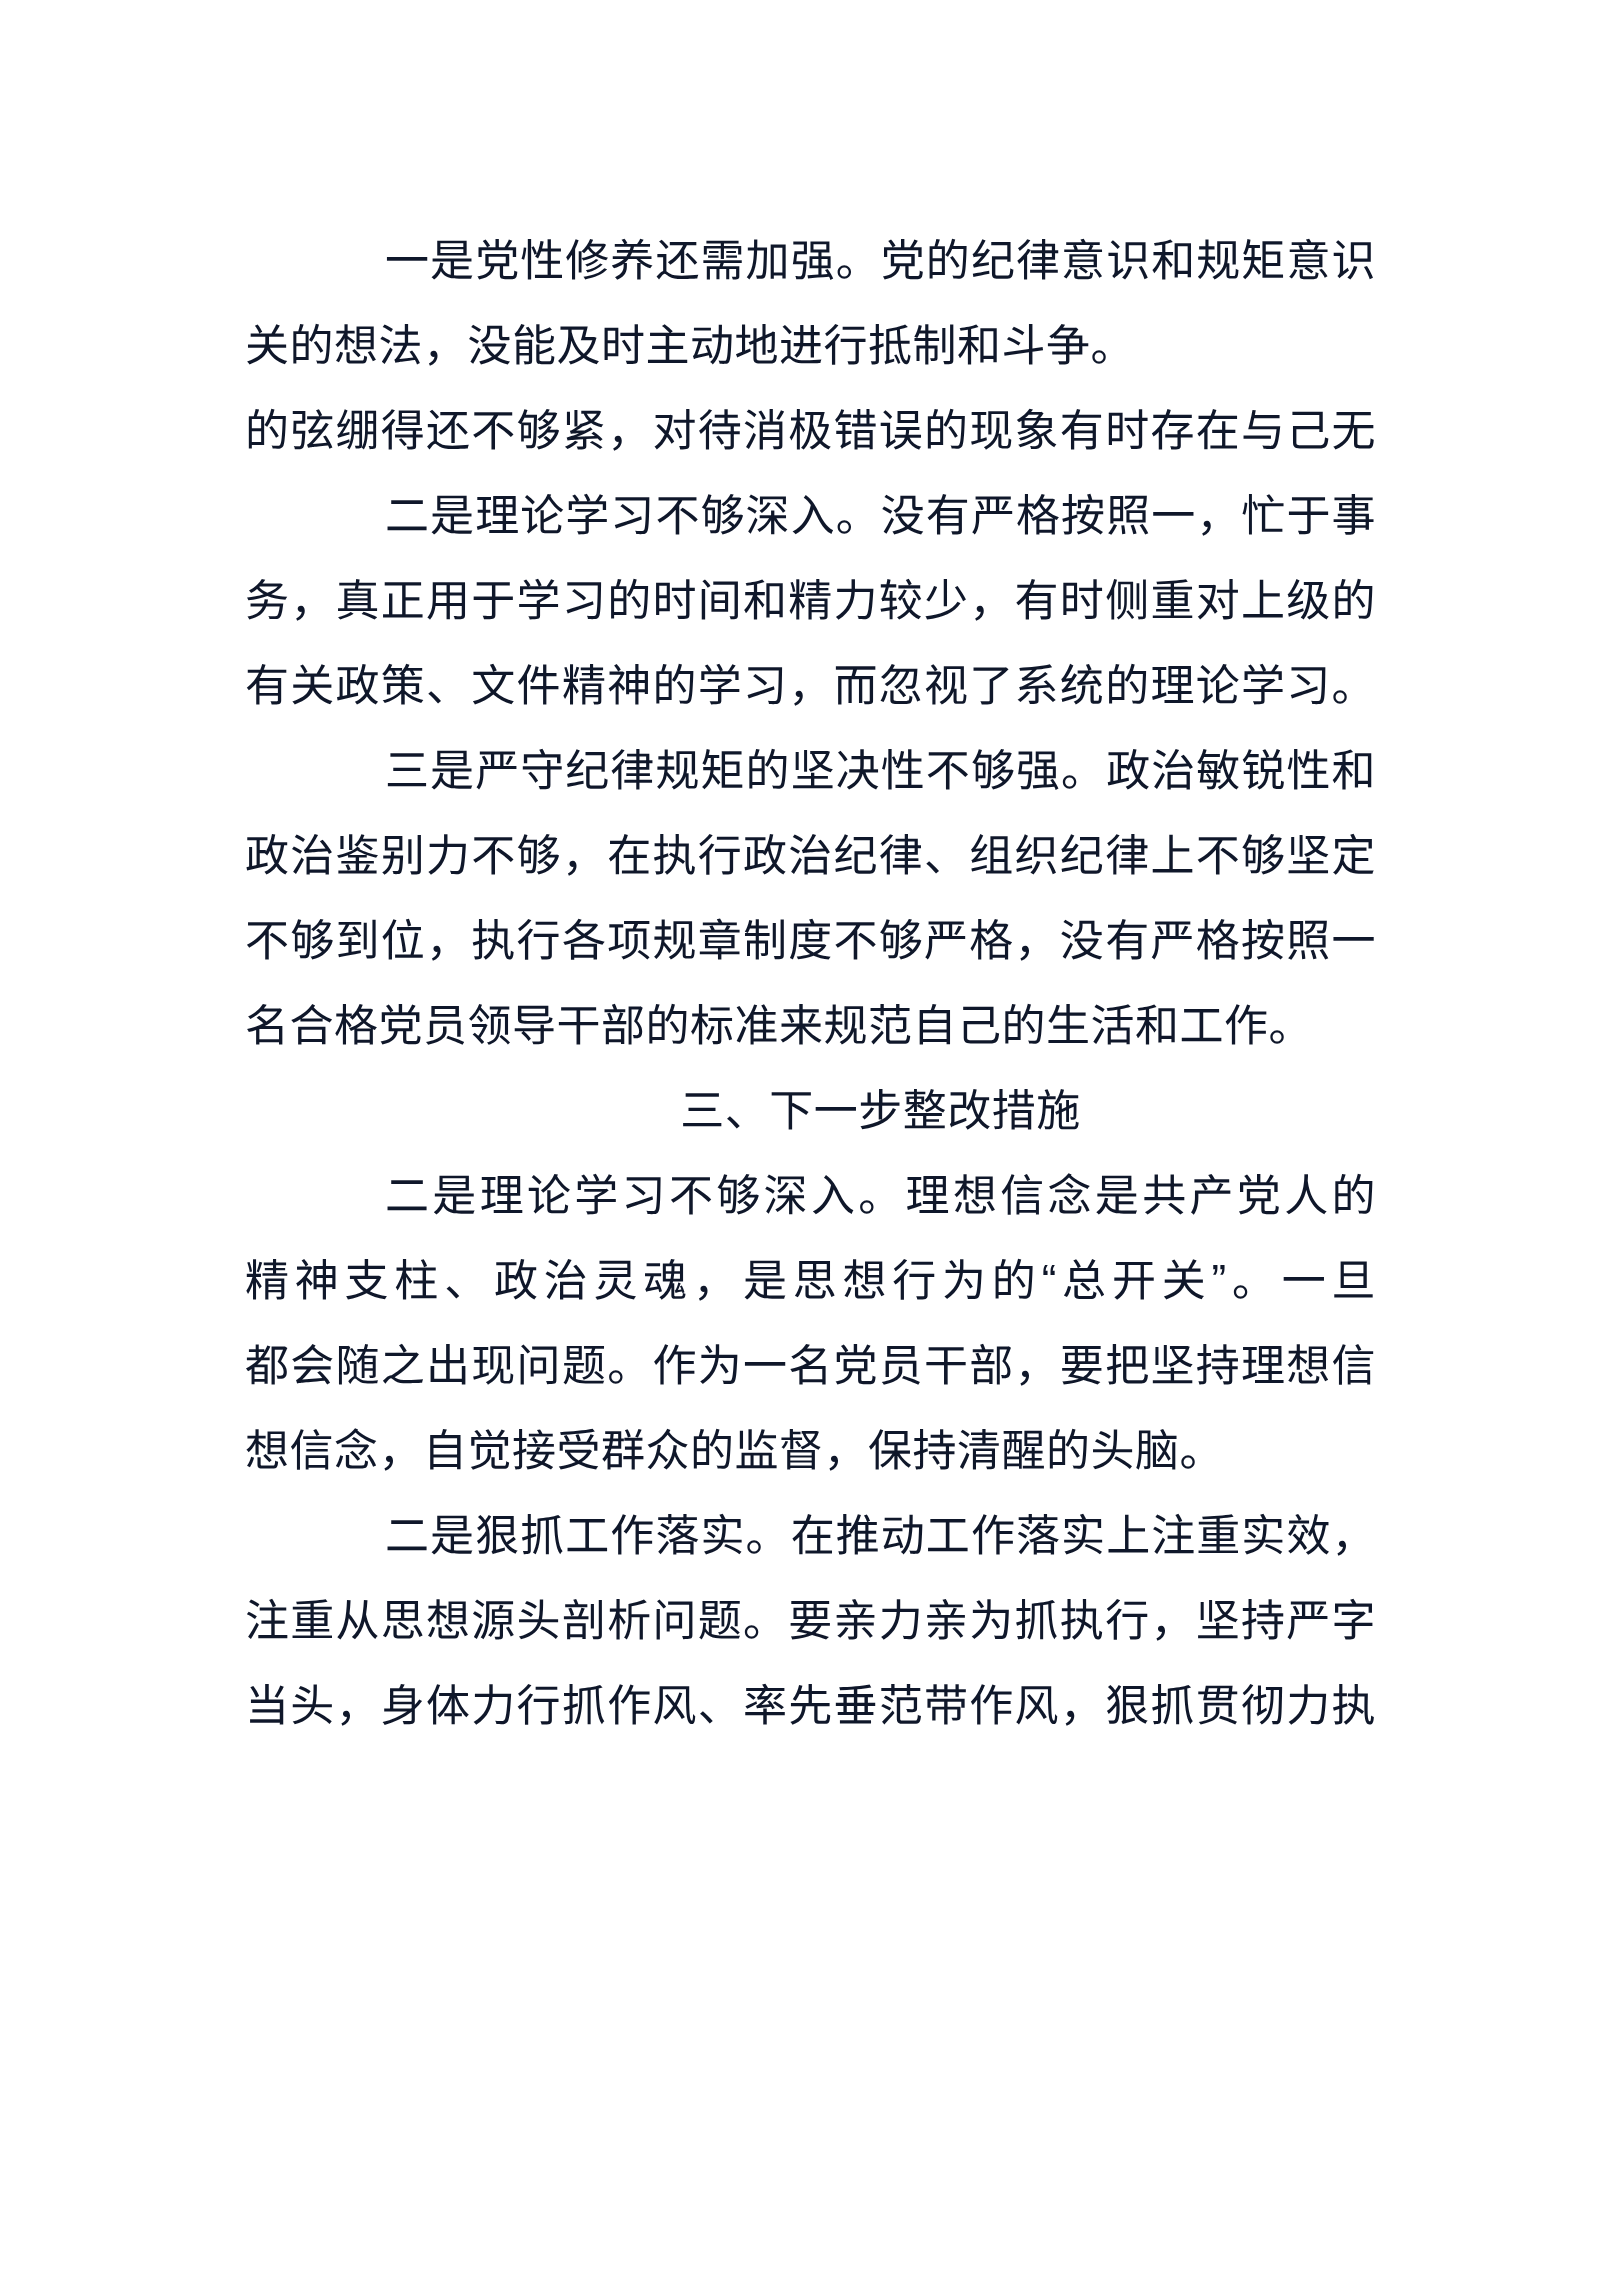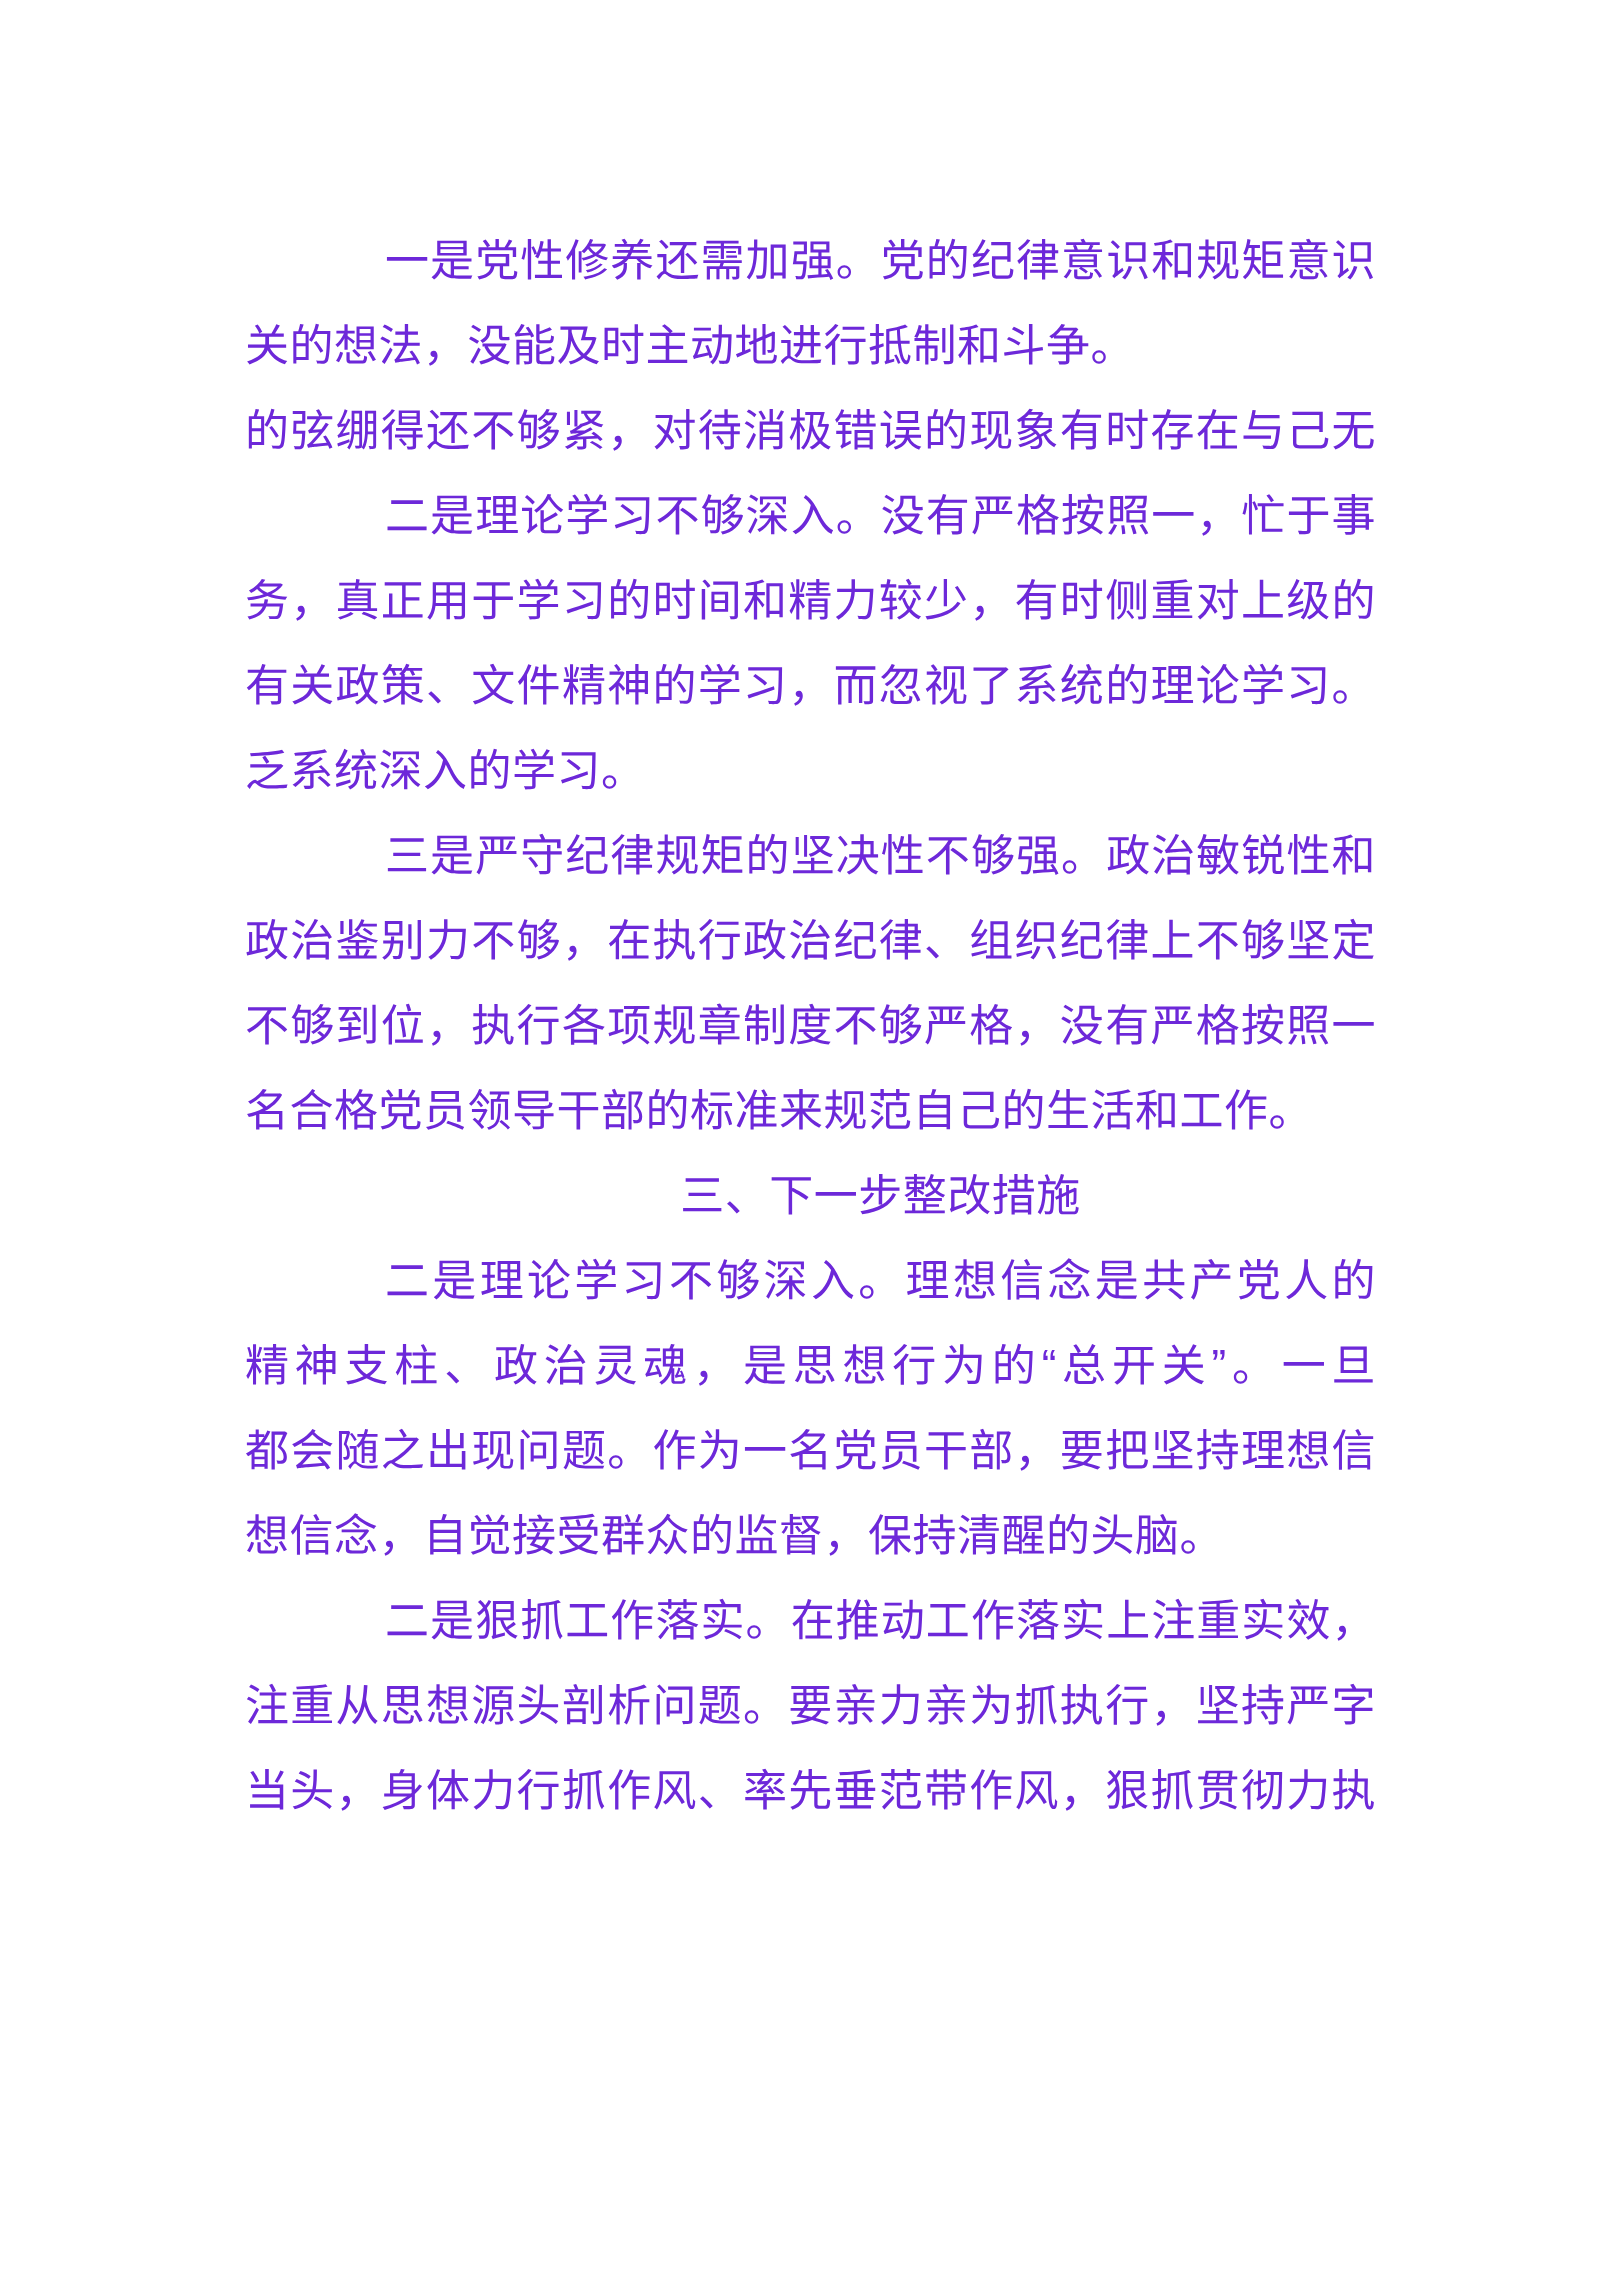--- a/index.html
+++ b/index.html
@@ -49,31 +49,30 @@
   
   .line.first {
     padding-left: 140px;
     text-align: center;
   }
 </style>
 </head>
 <body>
 
 <div class="page">
-  <div class="content" id="document-body" style="color: #6d28d9;">
+  <div class="content" id="document-body" style="color: #0f172a;">
       <div class="para">
         <div class="line first fill">一是党性修养还需加强。党的纪律意识和规矩意识</div>
         <div class="line">关的想法，没能及时主动地进行抵制和斗争。</div>
         <div class="line fill">的弦绷得还不够紧，对待消极错误的现象有时存在与己无</div>
       </div>
       <div class="para">
         <div class="line first fill">二是理论学习不够深入。没有严格按照一，忙于事</div>
         <div class="line fill">务，真正用于学习的时间和精力较少，有时侧重对上级的</div>
         <div class="line fill">有关政策、文件精神的学习，而忽视了系统的理论学习。</div>
-        <div class="line">乏系统深入的学习。</div>
       </div>
       <div class="para">
         <div class="line first fill">三是严守纪律规矩的坚决性不够强。政治敏锐性和</div>
         <div class="line fill">政治鉴别力不够，在执行政治纪律、组织纪律上不够坚定</div>
         <div class="line fill">不够到位，执行各项规章制度不够严格，没有严格按照一</div>
         <div class="line">名合格党员领导干部的标准来规范自己的生活和工作。</div>
       </div>
       <div class="para">
         <div class="line first">三、下一步整改措施</div>
       </div>

